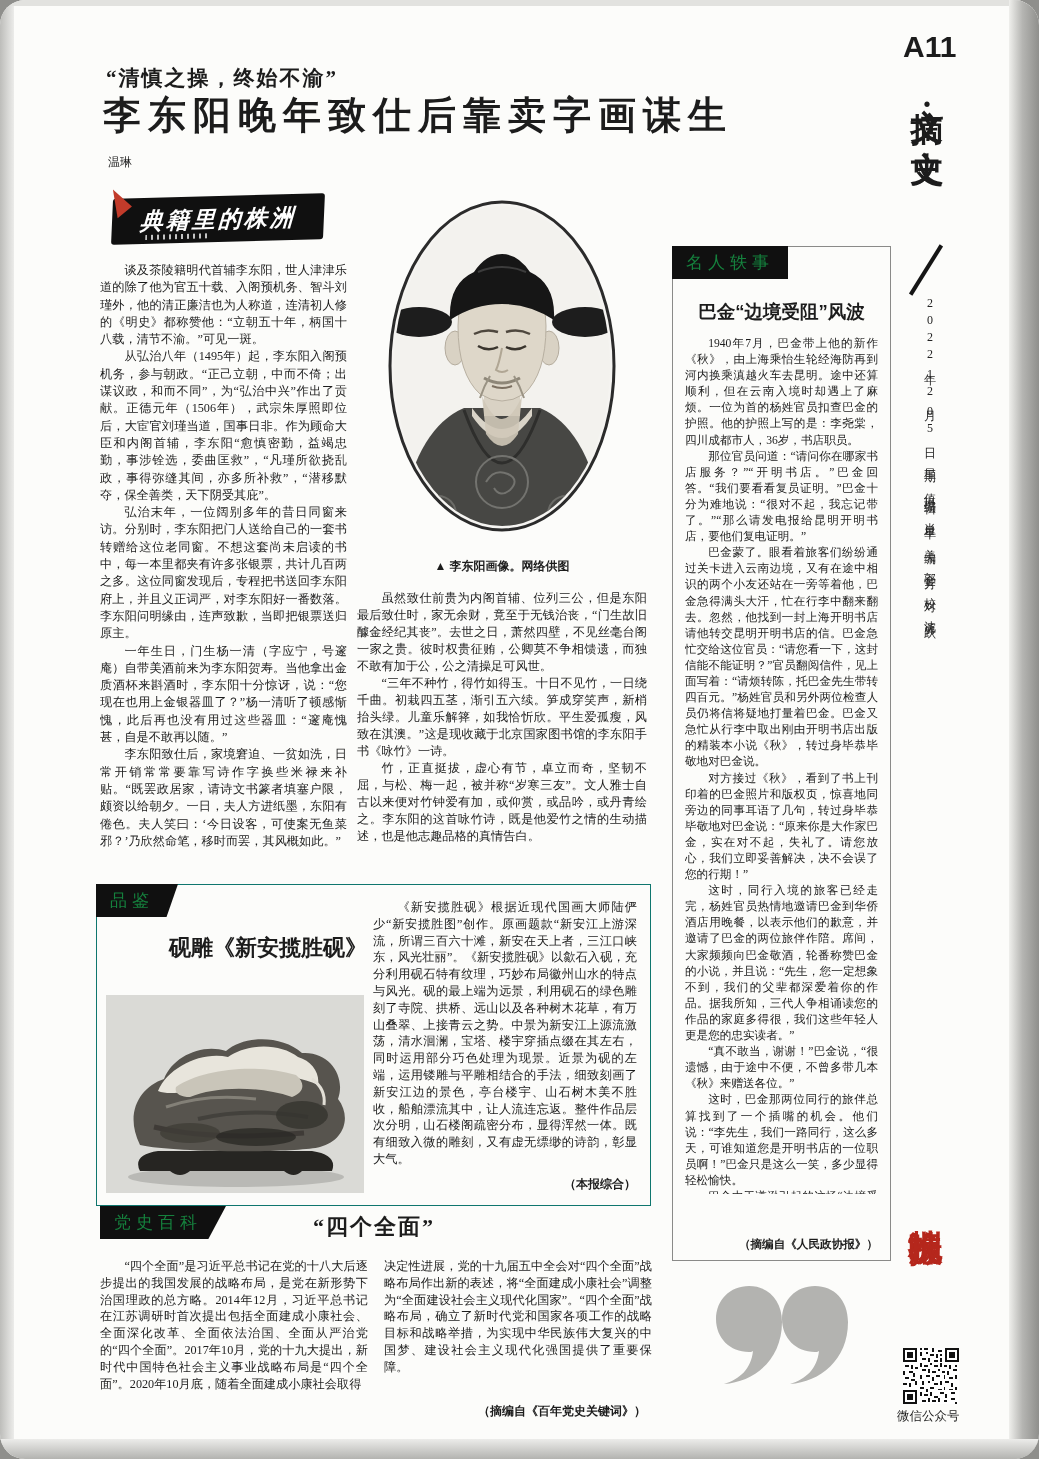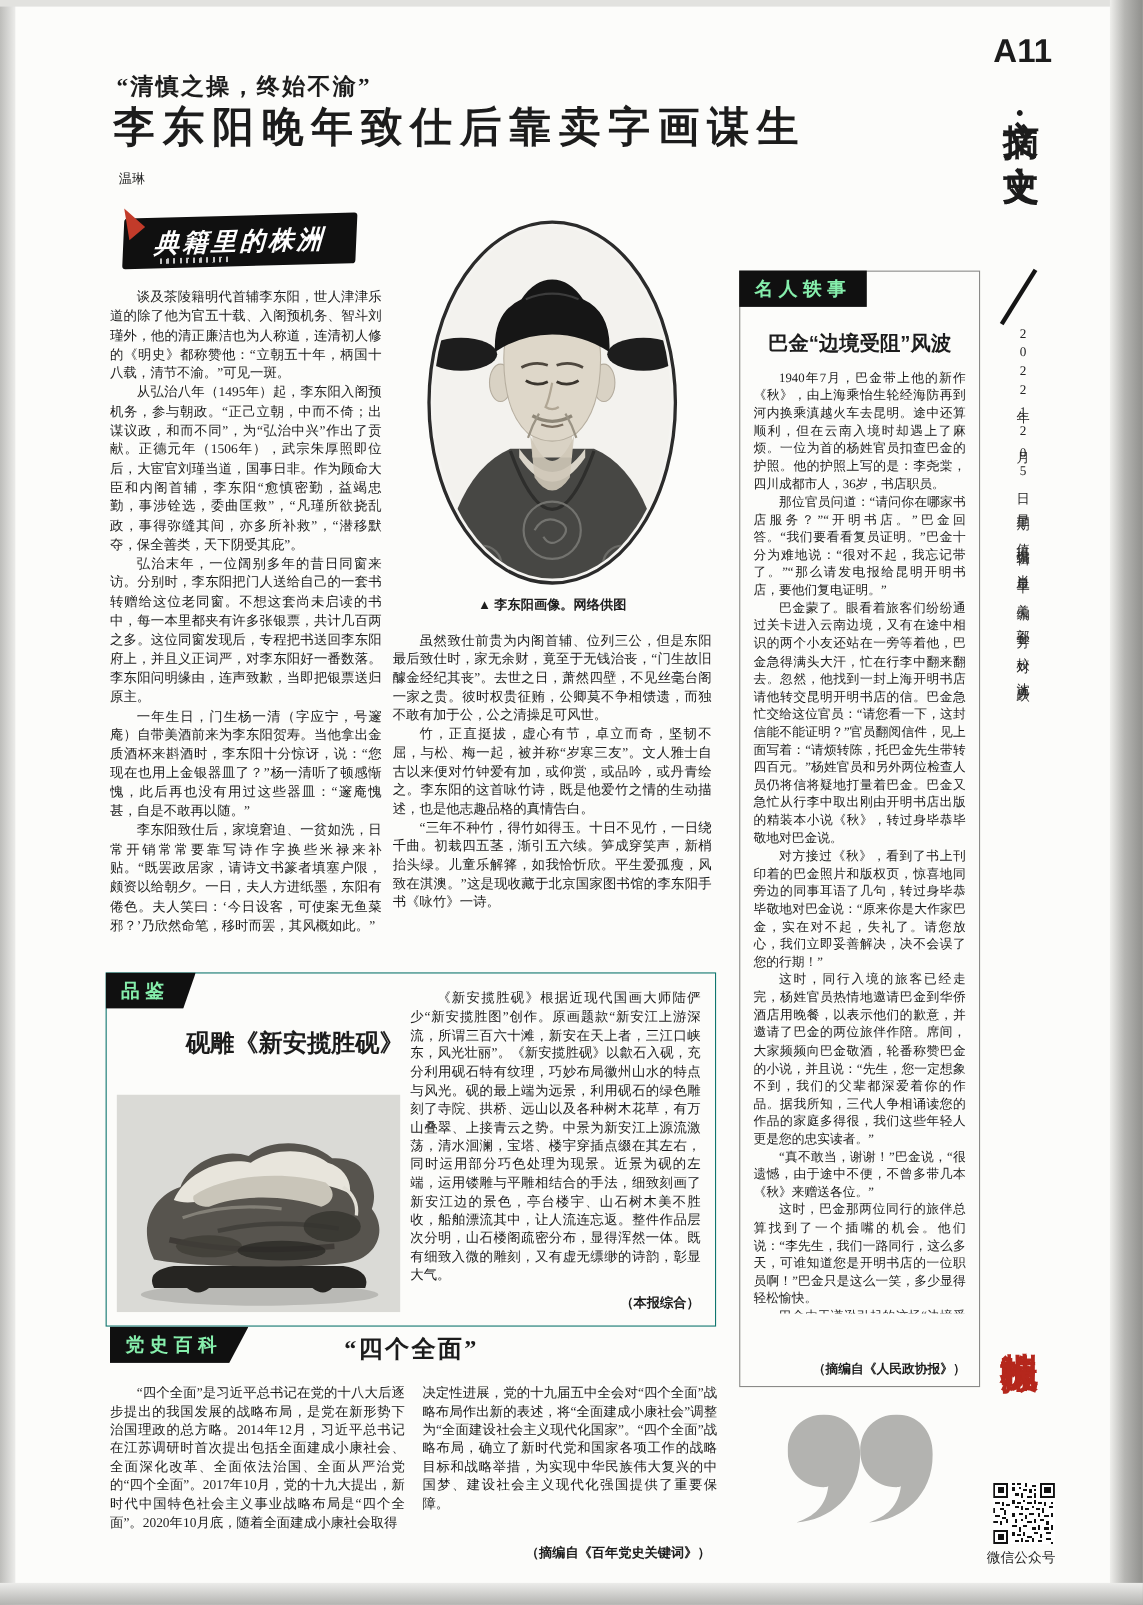--- a/index.html
+++ b/index.html
@@ -1,17 +1,17 @@
 <!DOCTYPE html>
 <html><head>
 <meta charset="utf-8">
 <style>
   html,body{margin:0;padding:0;}
   body{width:1039px;height:1459px;background:#8f8f8c;font-family:"Liberation Serif","DejaVu Serif",serif;}
-  #page{position:relative;width:1039px;height:1459px;background:#fcfcfa;overflow:hidden;color:#1c1c1c;}
+  #page{position:relative;width:1039px;height:1459px;background:#fcfcfa;overflow:hidden;color:#1c1c1c;border-radius:25px;}
   .sans{font-family:"Liberation Sans","DejaVu Sans",sans-serif;}
   p{margin:0;}
   .ipara{text-indent:2em;margin:0;}
 
   
   .edge-left{position:absolute;left:0;top:0;width:14px;height:100%;background:linear-gradient(90deg,#bdbdba,#ececea);}
   .edge-top{position:absolute;left:0;top:0;width:100%;height:6px;background:#e2e2df;}
   .edge-right{position:absolute;right:0;top:0;width:30px;height:100%;background:linear-gradient(90deg,#efefec,#b5b5b2 45%,#8f8f8c);}
   .edge-bottom{position:absolute;left:0;bottom:0;width:100%;height:20px;background:linear-gradient(#ececea,#b3b3b0);}
 
@@ -31,26 +31,26 @@
 
   .dianji-badge{position:absolute;left:112px;top:196px;width:212px;height:46px;background:#101010;transform:rotate(-1.5deg) skewX(-4deg);display:flex;align-items:center;justify-content:center;border-radius:3px;}
   .dianji-text{color:#fff;font-size:23px;font-weight:bold;letter-spacing:3px;font-style:italic;}
   .pen-icon{position:absolute;left:-5px;top:-9px;width:0;height:0;border-left:14px solid transparent;border-right:4px solid transparent;border-bottom:26px solid #c23b2a;transform:rotate(-40deg);}
   .dianji-badge::after{content:"";position:absolute;left:34px;bottom:4px;width:64px;height:5px;background:repeating-linear-gradient(90deg,#fff 0 2px,transparent 2px 6px);opacity:.75;}
 
   
   .col1{position:absolute;left:100px;top:262px;width:247px;height:610px;font-size:12.2px;line-height:17.3px;text-align:justify;overflow:hidden;}
   .col2{position:absolute;left:357px;top:198px;width:290px;height:676px;}
   .portrait{width:232px;height:336px;margin:0 auto;}
-  .caption{text-align:center;font-size:12px;font-weight:bold;margin-top:8px;}
+  .caption{text-align:center;font-size:12px;font-weight:bold;margin-top:24px;}
   .col2-text{margin-top:15px;font-size:12.2px;line-height:17px;text-align:justify;height:296px;overflow:hidden;}
 
   
   .celebrity-box{position:absolute;left:672px;top:246px;width:217px;height:1013px;border:1px solid #8a8a88;background:#fcfcfa;}
-  .box-badge{position:absolute;top:-1px;left:-1px;background:#101010;color:#86efac;font-size:17px;font-weight:bold;letter-spacing:5px;padding:5px 14px;text-align:right;}
+  .box-badge{position:absolute;top:-1px;left:-1px;background:#101010;color:#15803d;font-size:17px;font-weight:normal;letter-spacing:5px;padding:5px 14px;text-align:right;}
   .flag{clip-path:polygon(0 0,100% 0,86% 100%,0 100%);padding:5px 24px 5px 14px;}
   .celebrity-title{margin:52px 8px 0;text-align:center;font-size:18.5px;font-weight:900;letter-spacing:0;}
   .celebrity-text{margin:12px 12px 0;font-size:11.6px;line-height:16.1px;text-align:justify;height:858px;overflow:hidden;}
   .celebrity-attr{position:absolute;right:12px;bottom:8px;font-size:11.6px;font-weight:bold;}
 
   
   .appre-box{position:absolute;left:96px;top:884px;width:553px;height:320px;border:1px solid #0f766e;}
   .appre-title{position:absolute;left:18px;top:48px;width:252px;margin:0;text-align:right;font-size:22px;font-weight:900;}
   .inkstone{position:absolute;left:9px;top:110px;width:258px;height:198px;}
   .appre-text{position:absolute;left:276px;top:14px;width:264px;height:270px;font-size:12.2px;line-height:16.8px;text-align:justify;overflow:hidden;}
@@ -220,22 +220,22 @@
           <path d="M104 178 q-6 10 -10 22" stroke="#9a9384" stroke-width="2" fill="none"></path>
           <path d="M128 178 q6 10 10 22" stroke="#9a9384" stroke-width="2" fill="none"></path>
           <path d="M106 188 q10 4 20 0" stroke="#7c7061" stroke-width="2" fill="none"></path>
           <path d="M96 198 Q116 244 136 198 L132 236 Q116 260 100 236 Z" fill="#cfc8b8" opacity="0.9"></path>
         </g>
       </svg>
     </div>
     <div class="caption">▲ 李东阳画像。网络供图</div>
     <div class="col2-text">
         <p class="ipara">虽然致仕前贵为内阁首辅、位列三公，但是东阳最后致仕时，家无余财，竟至于无钱治丧，“门生故旧醵金经纪其丧”。去世之日，萧然四壁，不见丝毫台阁一家之贵。彼时权贵征贿，公卿莫不争相馈遗，而独不敢有加于公，公之清操足可风世。</p>
+        <p class="ipara">“三年不种竹，得竹如得玉。十日不见竹，一日绕千曲。初栽四五茎，渐引五六续。笋成穿笑声，新梢抬头绿。儿童乐解箨，如我恰忻欣。平生爱孤瘦，风致在淇澳。”这是现收藏于北京国家图书馆的李东阳手书《咏竹》一诗。</p>
         <p class="ipara">竹，正直挺拔，虚心有节，卓立而奇，坚韧不屈，与松、梅一起，被并称“岁寒三友”。文人雅士自古以来便对竹钟爱有加，或仰赏，或品吟，或丹青绘之。李东阳的这首咏竹诗，既是他爱竹之情的生动描述，也是他志趣品格的真情告白。</p>
-        <p class="ipara">“三年不种竹，得竹如得玉。十日不见竹，一日绕千曲。初栽四五茎，渐引五六续。笋成穿笑声，新梢抬头绿。儿童乐解箨，如我恰忻欣。平生爱孤瘦，风致在淇澳。”这是现收藏于北京国家图书馆的李东阳手书《咏竹》一诗。</p>
       </div>
   </div>
 
   <div class="celebrity-box">
     <div class="box-badge sans">名人轶事</div>
     <h2 class="celebrity-title sans">巴金“边境受阻”风波</h2>
     <div class="celebrity-text">
         <p class="ipara">1940年7月，巴金带上他的新作《秋》，由上海乘怡生轮经海防再到河内换乘滇越火车去昆明。途中还算顺利，但在云南入境时却遇上了麻烦。一位为首的杨姓官员扣查巴金的护照。他的护照上写的是：李尧棠，四川成都市人，36岁，书店职员。</p>
         <p class="ipara">那位官员问道：“请问你在哪家书店服务？”“开明书店。”巴金回答。“我们要看看复员证明。”巴金十分为难地说：“很对不起，我忘记带了。”“那么请发电报给昆明开明书店，要他们复电证明。”</p>
         <p class="ipara">巴金蒙了。眼看着旅客们纷纷通过关卡进入云南边境，又有在途中相识的两个小友还站在一旁等着他，巴金急得满头大汗，忙在行李中翻来翻去。忽然，他找到一封上海开明书店请他转交昆明开明书店的信。巴金急忙交给这位官员：“请您看一下，这封信能不能证明？”官员翻阅信件，见上面写着：“请烦转陈，托巴金先生带转四百元。”杨姓官员和另外两位检查人员仍将信将疑地打量着巴金。巴金又急忙从行李中取出刚由开明书店出版的精装本小说《秋》，转过身毕恭毕敬地对巴金说。</p>

